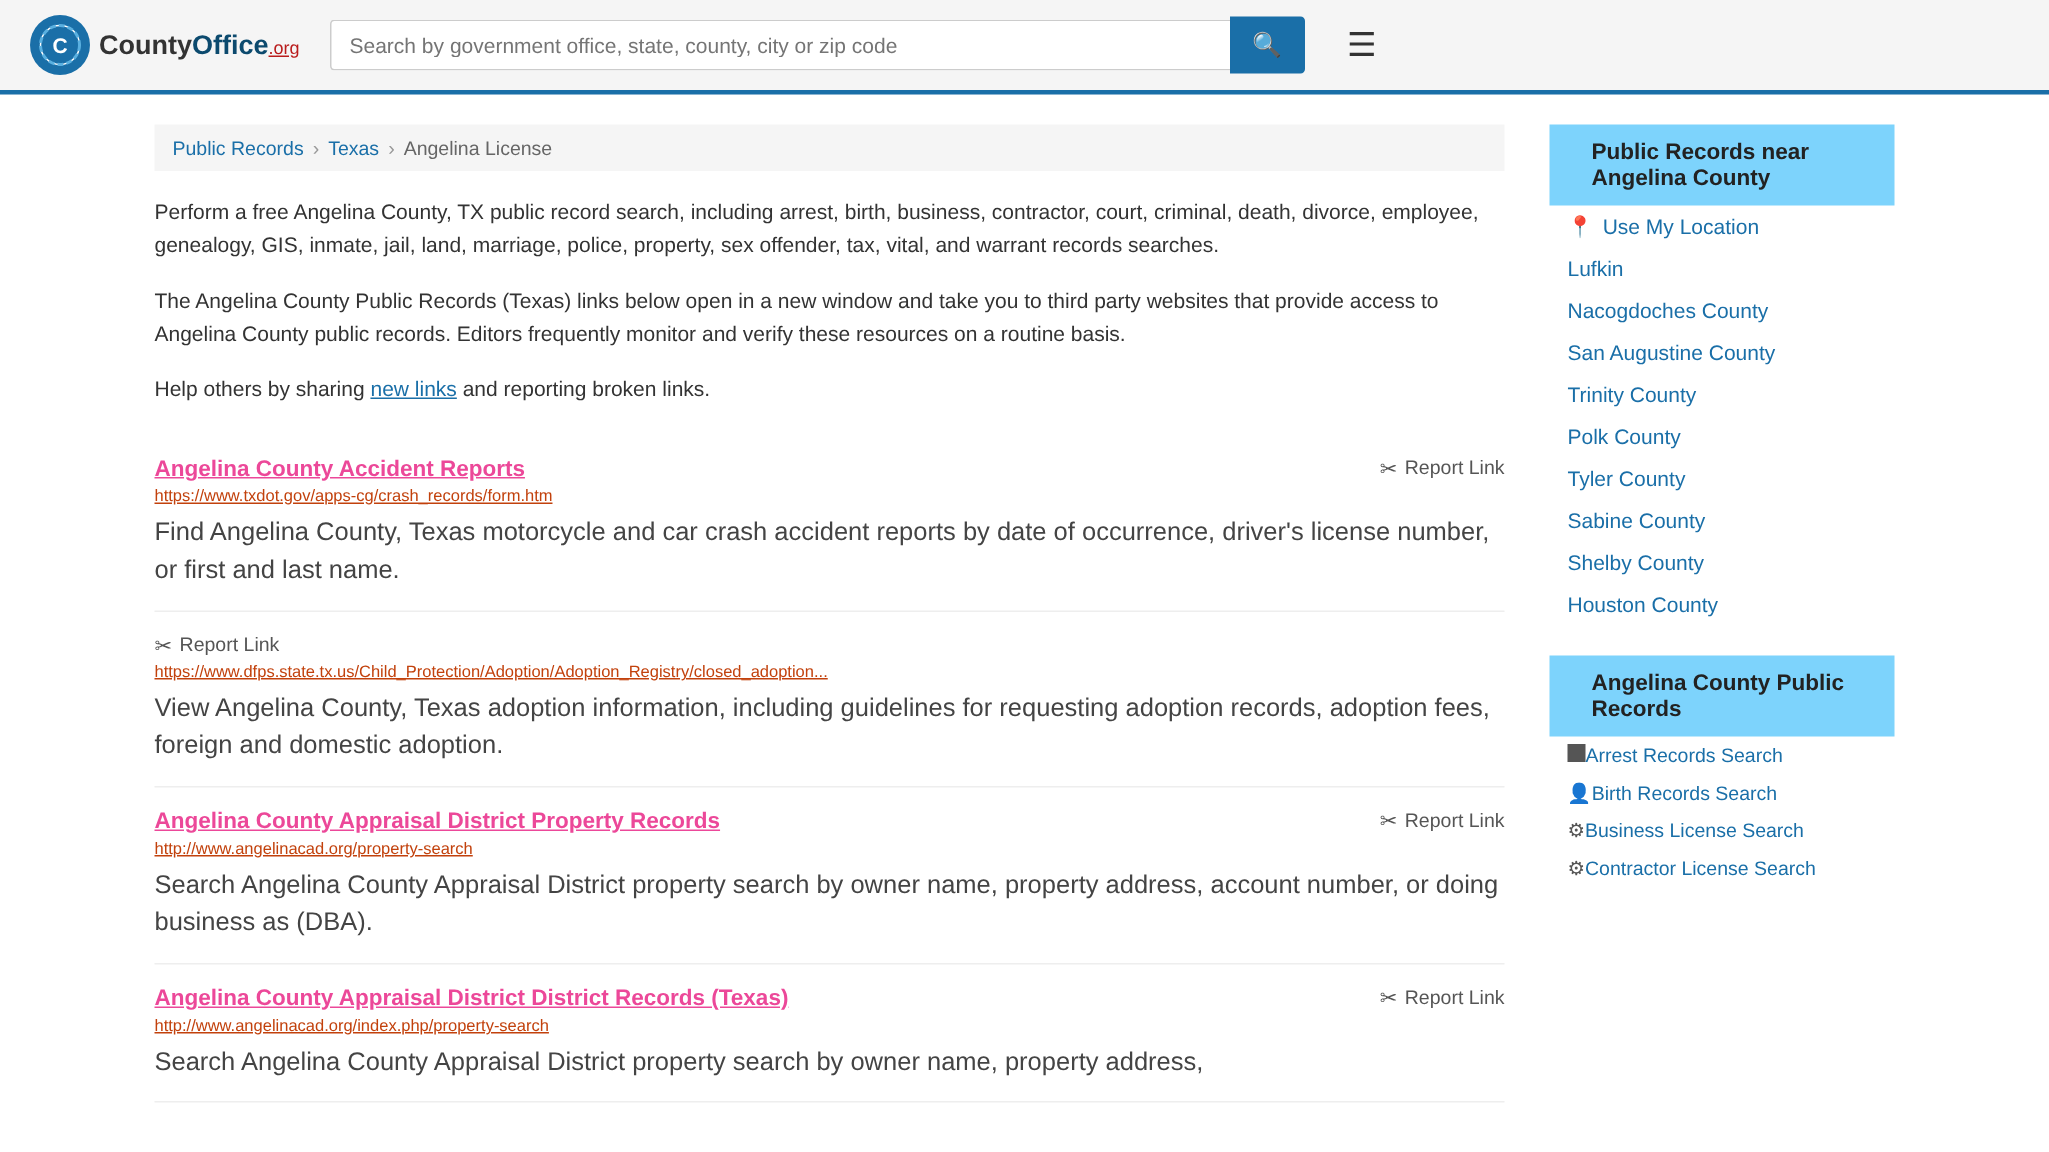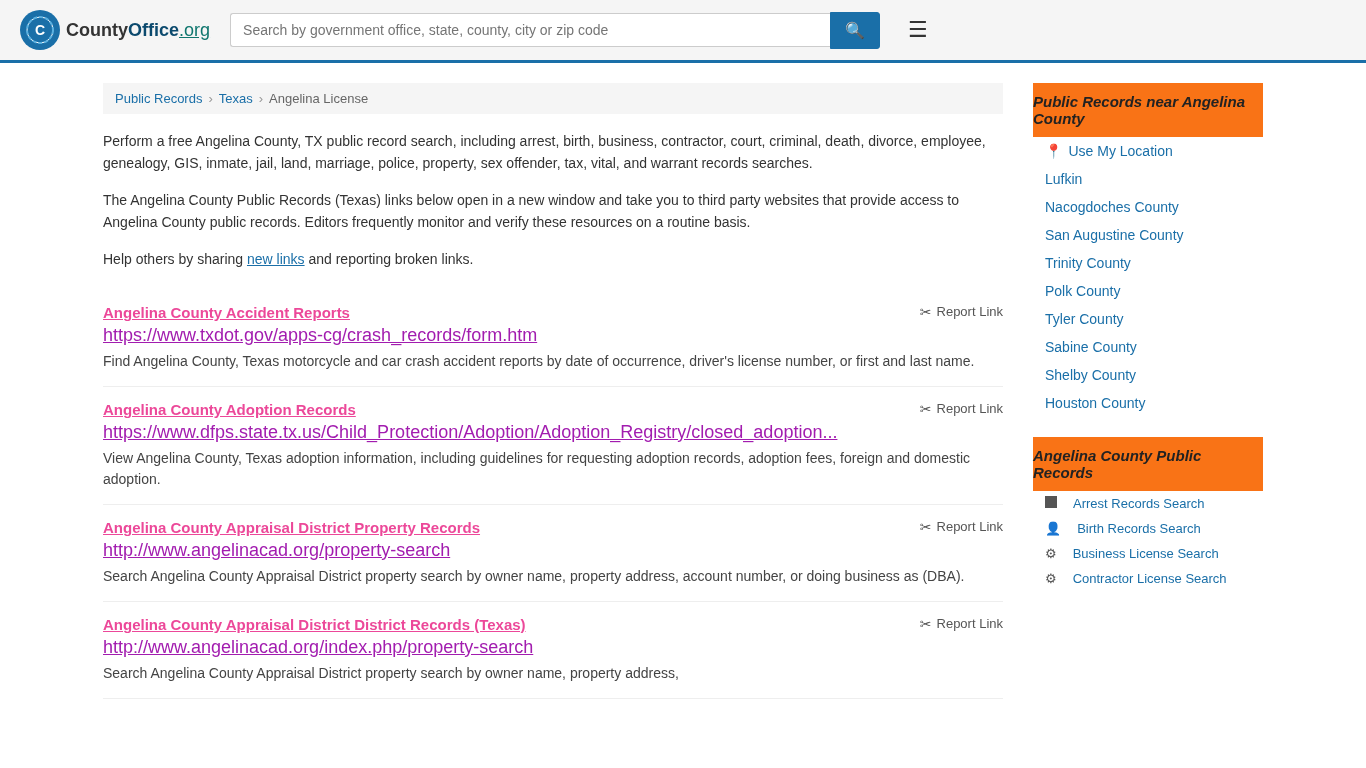--- a/index.html
+++ b/index.html
@@ -139,48 +139,47 @@
       display: flex;
       align-items: center;
       gap: 5px;
       font-size: 13px;
       color: #555;
       cursor: pointer;
       white-space: nowrap;
     }
     .report-icon { font-size: 14px; }
     .record-url {
-      color: #a21caf;
-      font-size: 18px;
+      color: #c2410c;
+      font-size: 11px;
       margin-bottom: 5px;
       display: block;
     }
     .record-desc {
-      font-size: 14px;
+      font-size: 17px;
       color: #444;
       line-height: 1.5;
     }
 
     
     #sidebar {
       width: 230px;
       flex-shrink: 0;
     }
 
     .sidebar-section {
       margin-bottom: 20px;
     }
     .sidebar-section-header {
-      background: #f97316;
-      padding: 10px 0;
+      background: #7dd3fc;
+      padding: 10px 28px;
       font-size: 15px;
       font-weight: bold;
       color: #222;
       margin-bottom: 0;
-      font-style: italic;
     }
 
     .sidebar-item {
       padding: 6px 12px;
       font-size: 14px;
     }
     .sidebar-item a {
       color: #1a6fa8;
       text-decoration: none;
       cursor: pointer;
@@ -189,21 +188,21 @@
     .location-item {
       display: flex;
       align-items: center;
       gap: 6px;
       padding: 6px 12px;
     }
     .location-item a { color: #1a6fa8; text-decoration: none; cursor: pointer; }
 
     .sidebar-record-item {
       display: flex;
-      gap: 16px;
+      gap: 0;
       padding: 5px 12px;
       font-size: 13px;
     }
     .sidebar-record-item a {
       color: #1a6fa8;
       text-decoration: none;
       cursor: pointer;
     }
   </style>
 </head>
@@ -212,21 +211,21 @@
 <header id="header">
   <div id="logo-area">
     <div id="logo-icon">
       <svg width="28" height="28" viewBox="0 0 28 28">
         <circle cx="14" cy="14" r="13" fill="#1a6fa8" stroke="#fff" stroke-width="1"></circle>
         <text x="14" y="19" text-anchor="middle" fill="#fff" font-size="14" font-weight="bold">C</text>
         <circle cx="14" cy="14" r="13" fill="none" stroke="#5ab0e0" stroke-width="2" stroke-dasharray="4 2"></circle>
       </svg>
     </div>
     <div>
-      <span style="font-weight:bold;font-size:18px;color:#333;">County</span><span style="font-size:18px;color:#0c4a6e;font-weight:bold;">Office</span><span style="font-size:18px;color:#0f766e;text-decoration:underline;">.org</span>
+      <span style="font-weight:bold;font-size:18px;color:#333;">County</span><span style="font-size:18px;color:#0c4a6e;font-weight:bold;">Office</span><span style="font-size:12px;color:#b91c1c;text-decoration:underline;">.org</span>
     </div>
   </div>
 
   <div id="search-area">
     <input id="search-input" type="text" style="flex: 1 1 0%; padding: 8px 12px; border-top: 1px solid rgb(204, 204, 204); border-bottom: 1px solid rgb(204, 204, 204); border-left: 1px solid rgb(204, 204, 204); border-image: initial; border-right: none; border-radius: 3px 0px 0px 3px; font-size: 14px; color: rgb(153, 153, 153); outline: none;" placeholder="Search by government office, state, county, city or zip code">
     <button id="search-btn" style="background:#1a6fa8;border:1px solid #1a6fa8;border-radius:0 3px 3px 0;padding:8px 14px;cursor:pointer;color:#fff;font-size:16px;">
       🔍
     </button>
   </div>
 
@@ -263,21 +262,20 @@
             <span class="report-icon">✂</span>
             <span>Report Link</span>
           </div>
         </div>
         <a class="record-url" href="#">https://www.txdot.gov/apps-cg/crash_records/form.htm</a>
         <p class="record-desc">Find Angelina County, Texas motorcycle and car crash accident reports by date of occurrence, driver's license number, or first and last name.</p>
       </div>
 
       <div class="record-item">
         <div class="record-header">
-          <a class="record-title" href="#">Angelina County Adoption Records</a>
           <div class="report-link">
             <span class="report-icon">✂</span>
             <span>Report Link</span>
           </div>
         </div>
         <a class="record-url" href="#">https://www.dfps.state.tx.us/Child_Protection/Adoption/Adoption_Registry/closed_adoption...</a>
         <p class="record-desc">View Angelina County, Texas adoption information, including guidelines for requesting adoption records, adoption fees, foreign and domestic adoption.</p>
       </div>
 
       <div class="record-item">

